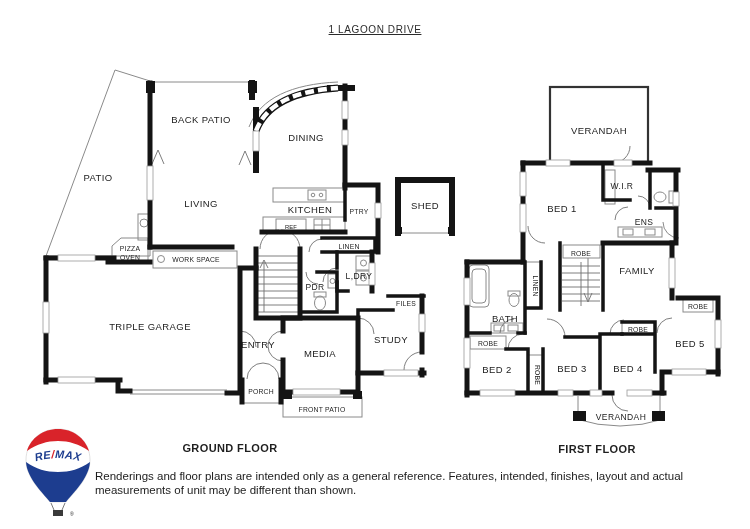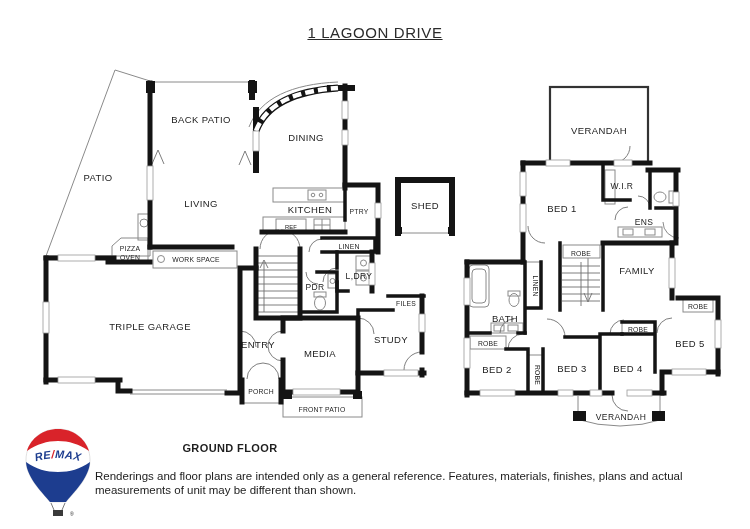--- a/index.html
+++ b/index.html
@@ -1,19 +1,19 @@
 <!DOCTYPE html>
 <html><head>
 <meta charset="utf-8">
 <style>
   html,body{margin:0;padding:0;background:#ffffff;}
   #page{position:relative;width:750px;height:529px;background:#fff;overflow:hidden;
         font-family:"Liberation Sans",sans-serif;color:#1a1a1a;}
   #title{position:absolute;left:0;right:0;top:24px;text-align:center;
-         font-size:15px;letter-spacing:.6px;color:#2b2b2b;text-decoration:underline;}
+         font-size:10px;letter-spacing:.6px;color:#2b2b2b;text-decoration:underline;}
   .floor-label{position:absolute;width:200px;text-align:center;font-size:11px;
                font-weight:bold;letter-spacing:.4px;color:#1f1f1f;}
   #gf-label{left:130px;top:442px;}
   #ff-label{left:497px;top:443px;}
   #disclaimer{position:absolute;left:95px;top:469px;width:624px;font-size:11.5px;
               line-height:1.24;color:#1c1c1c;}
   svg text{font-family:"Liberation Sans",sans-serif;fill:#1b1b1b;letter-spacing:.4px;}
   .rl{font-size:9.5px;}  
   .rm{font-size:8.5px;}  
   .rs{font-size:6.8px;letter-spacing:.2px;}  
@@ -270,29 +270,30 @@
         <text class="rl" x="628" y="372">BED 4</text>
         <text class="rs" x="638" y="332">ROBE</text>
         <text class="rl" x="690" y="347">BED 5</text>
         <text class="rs" x="698" y="309">ROBE</text>
         <text class="rm" x="621" y="420">VERANDAH</text>
       </g>
     </g>
   </svg>
 
   <div class="floor-label" id="gf-label">GROUND FLOOR</div>
+  <div class="floor-label" id="ff-label">FIRST FLOOR</div>
 
   <svg id="logo" width="76" height="96" viewBox="0 0 76 96">
     <path d="M38,3 C20,3 6,16 6,34 C6,52 22,66 30,76 L46,76 C54,66 70,52 70,34 C70,16 56,3 38,3 Z" fill="#ffffff" stroke="#d4d4d4" stroke-width="0.7"></path>
     <path d="M6,36 C16,43 26,46 38,46 C50,46 60,43 70,36 C69,52 54,66 46,76 L30,76 C22,66 7,52 6,36 Z" fill="#1d3d8f"></path>
     <path d="M38,3 C23,3 11,12 7,25 C17,18 27,15 38,15 C49,15 59,18 69,25 C65,12 53,3 38,3 Z" fill="#d9232a"></path>
     <path id="bandpath" d="M8,38 Q38,26 68,38" fill="none"></path>
     <text font-size="11" font-weight="bold" font-style="italic">
       <textPath href="#bandpath" startOffset="50%" text-anchor="middle"><tspan fill="#1d3d8f">RE</tspan><tspan fill="#d9232a">/</tspan><tspan fill="#1d3d8f">MAX</tspan></textPath>
     </text>
     <path d="M31,77 L34,84 M45,77 L42,84" stroke="#555" stroke-width="0.8"></path>
     <rect x="33" y="84" width="10" height="6" fill="#3a3a3a"></rect>
     <text x="50" y="90" font-size="5" fill="#9a9a9a">®</text>
   </svg>
 
-  <div id="disclaimer">Renderings and floor plans are intended only as a general reference. Features, materials, finishes, plans and actual measurements of unit may be different than shown.</div>
+  <div id="disclaimer">Renderings and floor plans are intended only as a general reference. Features, intended, finishes, layout and actual measurements of unit may be different than shown.</div>
 
 </div>
 
 </body></html>

